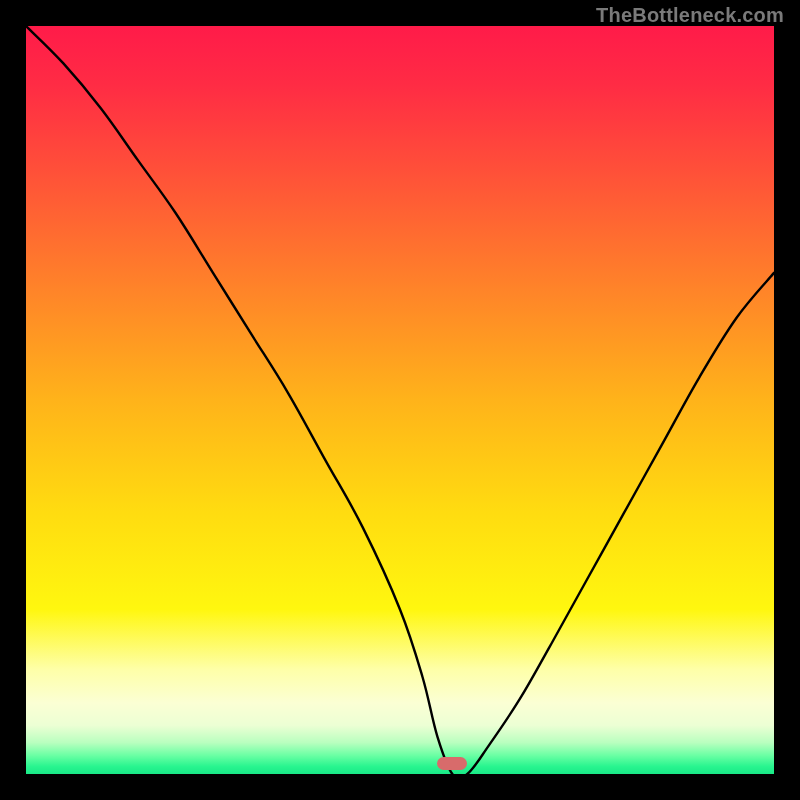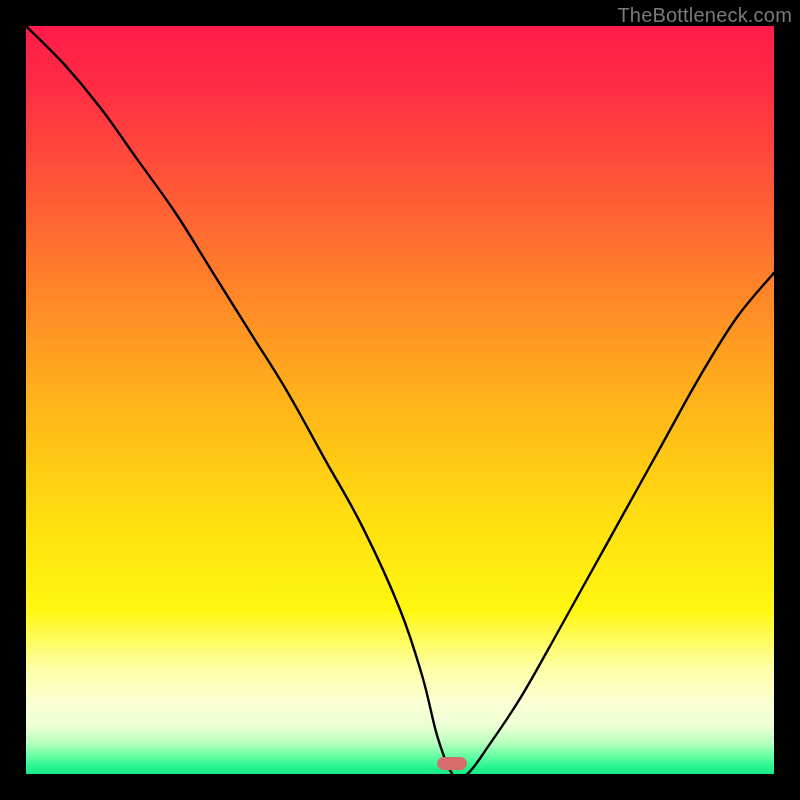--- a/index.html
+++ b/index.html
@@ -13,24 +13,24 @@
   }
   .frame {
     position: relative;
     width: 800px;
     height: 800px;
     background: #000;
   }
   .watermark {
     position: absolute;
     top: 4px;
-    right: 8px;
+    right: 16px;
     color: #7a7a7a;
     font-size: 20px;
-    font-weight: 400;
+    font-weight: 700;
     letter-spacing: 0.2px;
     z-index: 5;
     user-select: none;
   }
   .plot-area {
     position: absolute;
     left: 26px;
     top: 26px;
     width: 748px;
     height: 748px;

